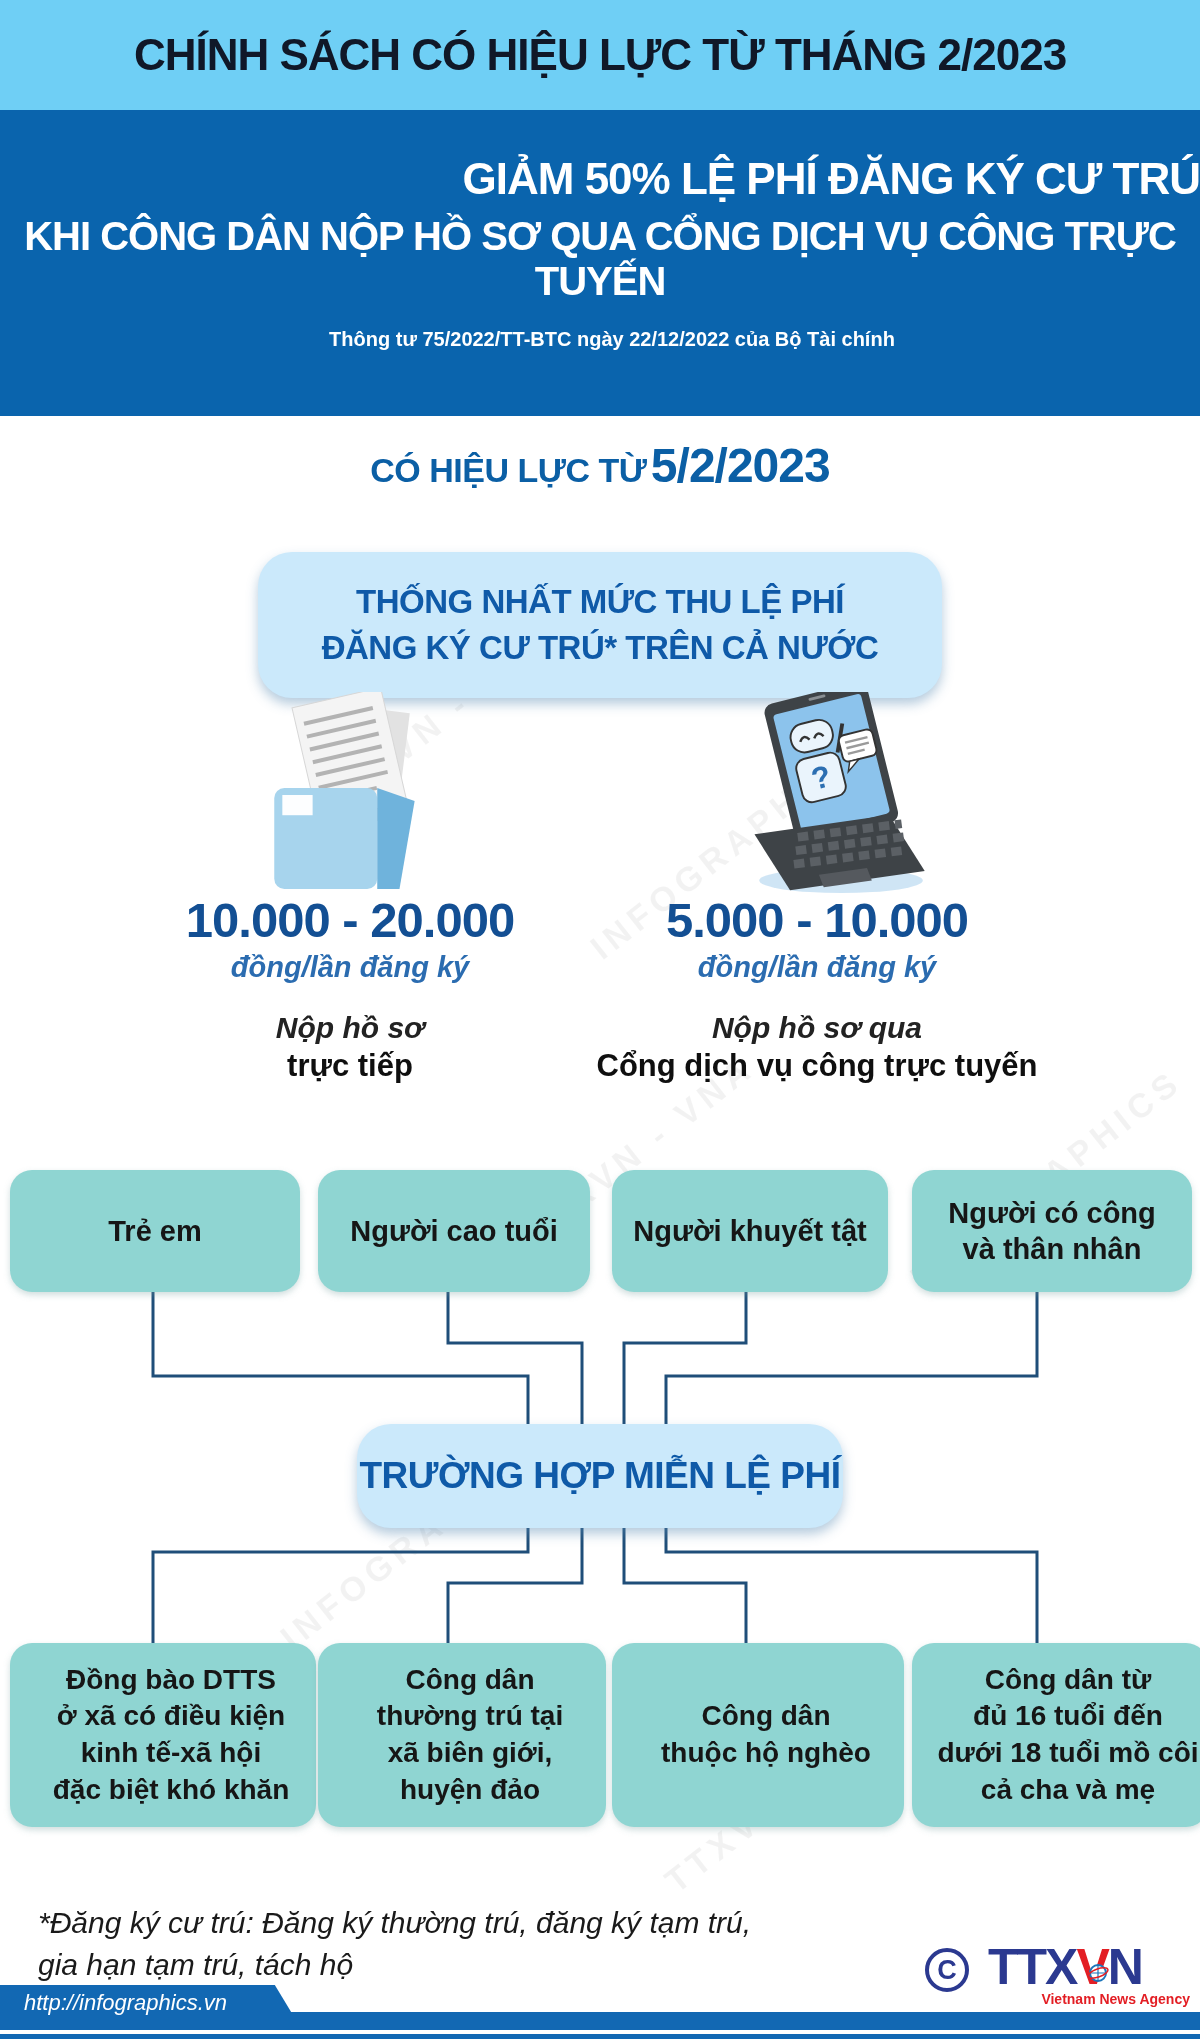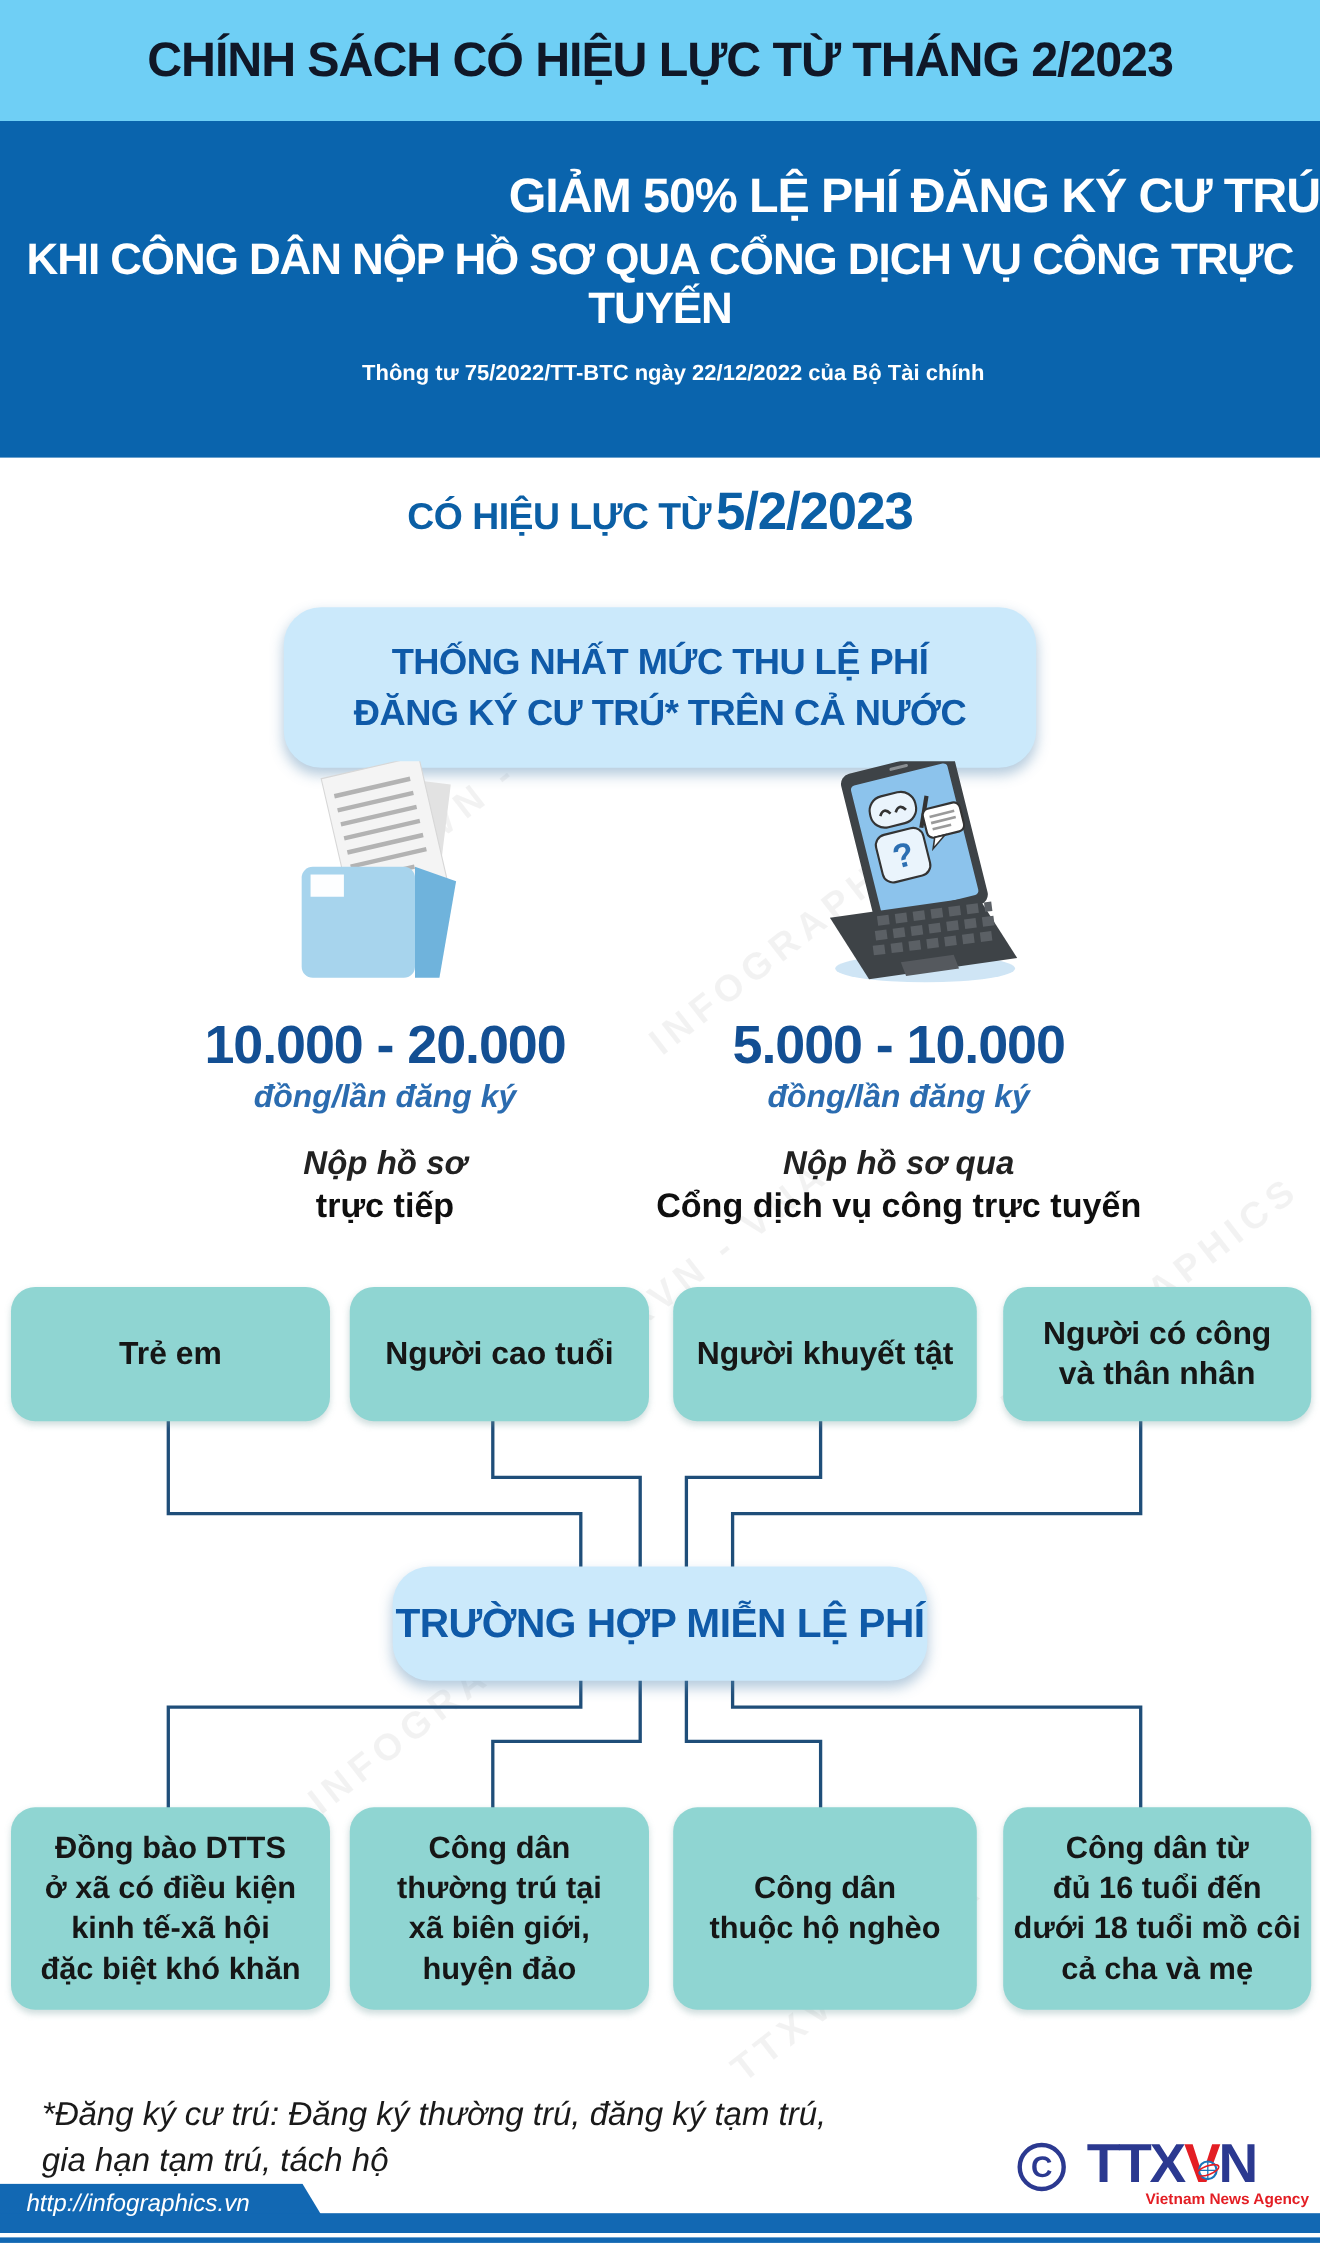--- a/index.html
+++ b/index.html
@@ -24,31 +24,31 @@
   
   .unified{position:absolute;left:258px;top:552px;width:684px;height:146px;background:#CBE9FB;
            border-radius:34px;box-shadow:0 6px 12px rgba(90,140,180,.45);
            display:flex;flex-direction:column;align-items:center;justify-content:center;}
   .unified div{font-size:33px;font-weight:bold;color:#0F5AA8;line-height:1.38;letter-spacing:-0.5px;}
   
   .fee-col{position:absolute;display:flex;flex-direction:column;align-items:center;text-align:center;}
   .fee-col.left{left:130px;top:692px;width:440px;}
   .fee-col.right{left:592px;top:692px;width:450px;}
   .fee-icon{height:202px;display:flex;align-items:flex-end;justify-content:center;}
-  .fee-amount{margin-top:30px;font-size:49px;font-weight:bold;color:#134F93;line-height:52px;letter-spacing:-1px;}
+  .fee-amount{margin-top:0;font-size:49px;font-weight:bold;color:#134F93;line-height:52px;letter-spacing:-1px;}
   .fee-unit{margin-top:4px;font-size:29px;font-weight:bold;font-style:italic;color:#2B6CB0;line-height:34px;}
   .fee-m1{margin-top:26px;font-size:30px;font-style:italic;color:#222222;line-height:36px;font-weight:bold;}
   .fee-m2{font-size:31px;font-weight:bold;color:#0f0f0f;line-height:40px;}
   
   .teal{position:absolute;background:#8FD5D2;border-radius:22px;z-index:2;
         display:flex;flex-direction:column;align-items:center;justify-content:center;
         text-align:center;color:#161616;font-weight:bold;
         box-shadow:0 3px 6px rgba(120,160,160,.35);}
   .teal.top{top:1170px;height:122px;font-size:29px;line-height:1.25;}
-  .teal.bottom{top:1643px;height:184px;font-size:28px;line-height:1.31;}
+  .teal.bottom{top:1643px;height:184px;font-size:28px;line-height:1.31;padding-left:16px;}
   .tb1{left:10px;width:290px;} .tb2{left:318px;width:272px;}
   .tb3{left:612px;width:276px;} .tb4{left:912px;width:280px;}
   
   .center-box{position:absolute;left:357px;top:1424px;width:486px;height:104px;background:#CBE9FB;
               border-radius:34px;box-shadow:0 6px 12px rgba(90,140,180,.45);z-index:2;
               display:flex;align-items:center;justify-content:center;}
   .center-box span{font-size:37px;font-weight:bold;color:#0F5AA8;letter-spacing:-0.5px;}
   
   .connectors{position:absolute;left:0;top:0;width:1200px;height:2039px;z-index:1;pointer-events:none;}
   

